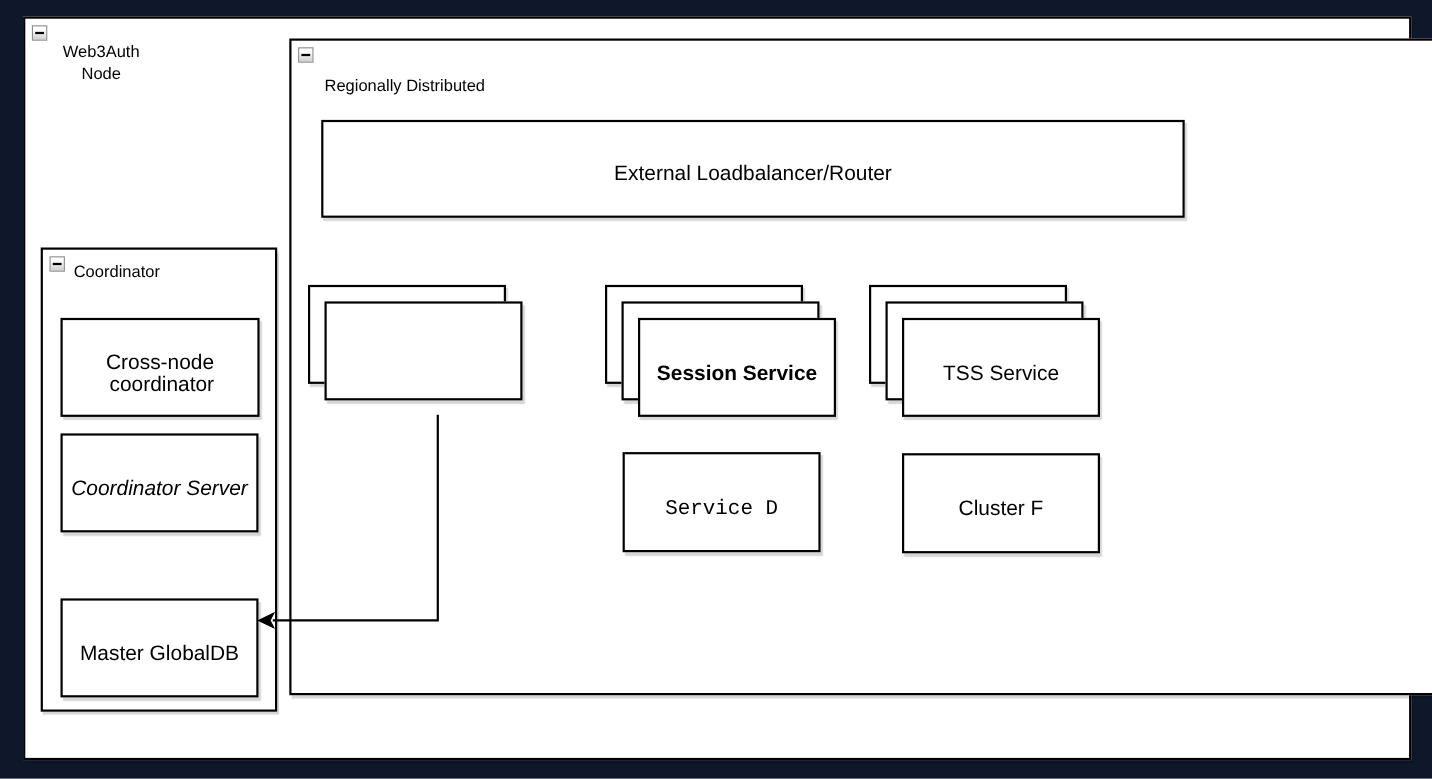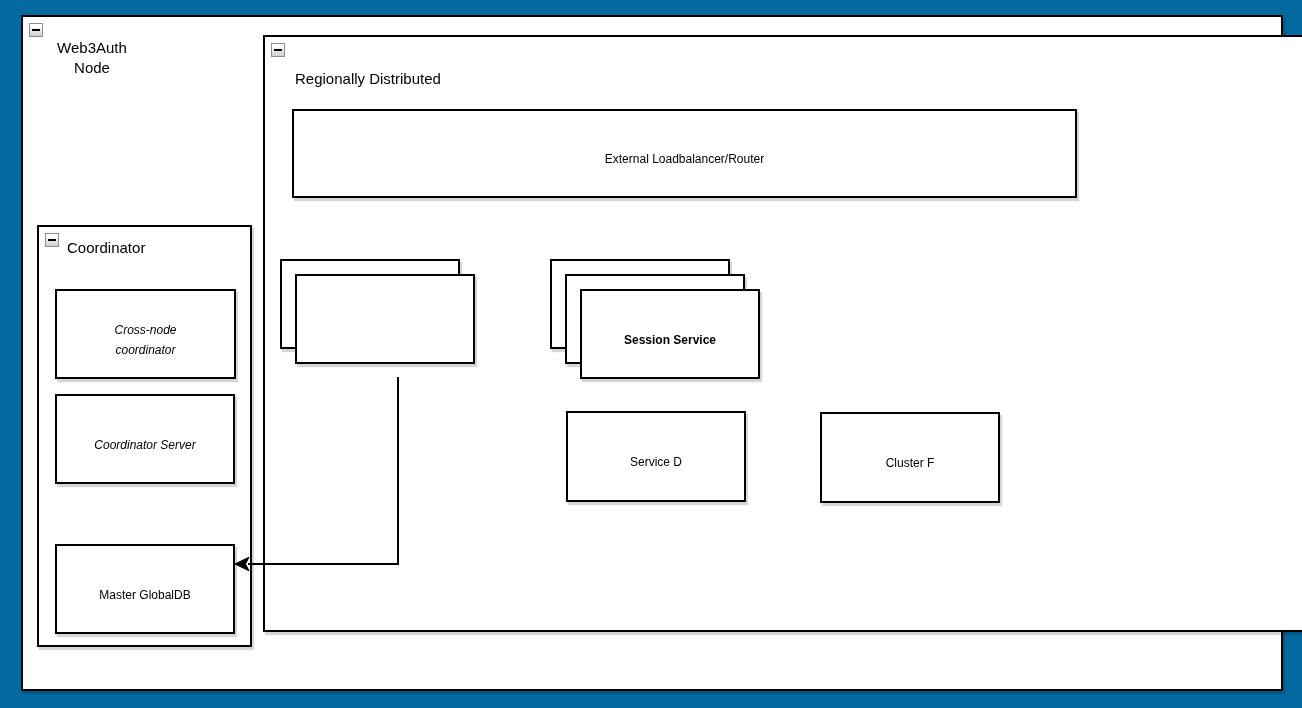--- a/index.html
+++ b/index.html
@@ -5,21 +5,21 @@
   * { margin: 0; padding: 0; box-sizing: border-box; }
   html, body { background: #ffffff; }
   body {
     font-family: "Liberation Sans", "DejaVu Sans", sans-serif;
     color: #000000;
   }
   .canvas {
     position: relative;
     width: 1302px;
     height: 708px;
-    background: #0369a1;
+    background: #0f172a;
     overflow: hidden;
   }
   .group, .shape {
     position: absolute;
     border: 2px solid #000000;
     background: #ffffff;
     box-shadow: 2px 3px 1px rgba(0,0,0,0.16);
   }
   .label {
     position: absolute;
@@ -28,22 +28,22 @@
     color: #000000;
     white-space: pre-line;
   }
   .label.center { text-align: center; }
   .shape .fill-label {
     position: absolute;
     inset: 0;
     display: flex;
     align-items: center;
     justify-content: center;
-    text-align: center;
-    font-size: 12px;
+    text-align: right;
+    font-size: 19px;
     line-height: 20px;
     white-space: pre-line;
     padding: 2px;
     margin-top: 11px;
   }
   .collapse-btn {
     position: absolute;
     left: 6px;
     top: 6px;
     width: 14px;
@@ -103,37 +103,44 @@
     </div>
 
     <div class="stack" style="left:285px; top:222px;font-weight:bold;">
       <div class="shape back"></div>
       <div class="shape mid"></div>
       <div class="shape front">
         <div class="fill-label">Session Service</div>
       </div>
     </div>
 
+    <div class="stack" style="left:525px; top:222px;">
+      <div class="shape back"></div>
+      <div class="shape mid"></div>
+      <div class="shape front">
+        <div class="fill-label">TSS Service</div>
+      </div>
+    </div>
 
-    <div class="shape" style="left:301px; top:374px; width:180px; height:91px;">
+    <div class="shape" style="left:301px; top:374px; width:180px; height:91px;font-family:Liberation Mono, monospace;">
       <div class="fill-label">Service D</div>
     </div>
 
     <div class="shape" style="left:555px; top:375px; width:180px; height:91px;">
       <div class="fill-label">Cluster F</div>
     </div>
   </div>
 
   <div class="group" style="left:37px; top:225px; width:215px; height:422px;">
     <div class="collapse-btn">
       <span class="minus-bar"></span>
     </div>
     <div class="label" style="left:28px; top:11px;">Coordinator</div>
 
-    <div class="shape" style="left:16px; top:62px; width:181px; height:90px;font-style:italic;">
+    <div class="shape" style="left:16px; top:62px; width:181px; height:90px;">
       <div class="fill-label">Cross-node
 coordinator</div>
     </div>
 
     <div class="shape" style="left:16px; top:167px; width:180px; height:90px;font-style:italic;">
       <div class="fill-label">Coordinator Server</div>
     </div>
 
     <div class="shape" style="left:16px; top:317px; width:180px; height:90px;padding-left:40px;">
       <div class="fill-label">Master GlobalDB</div>

